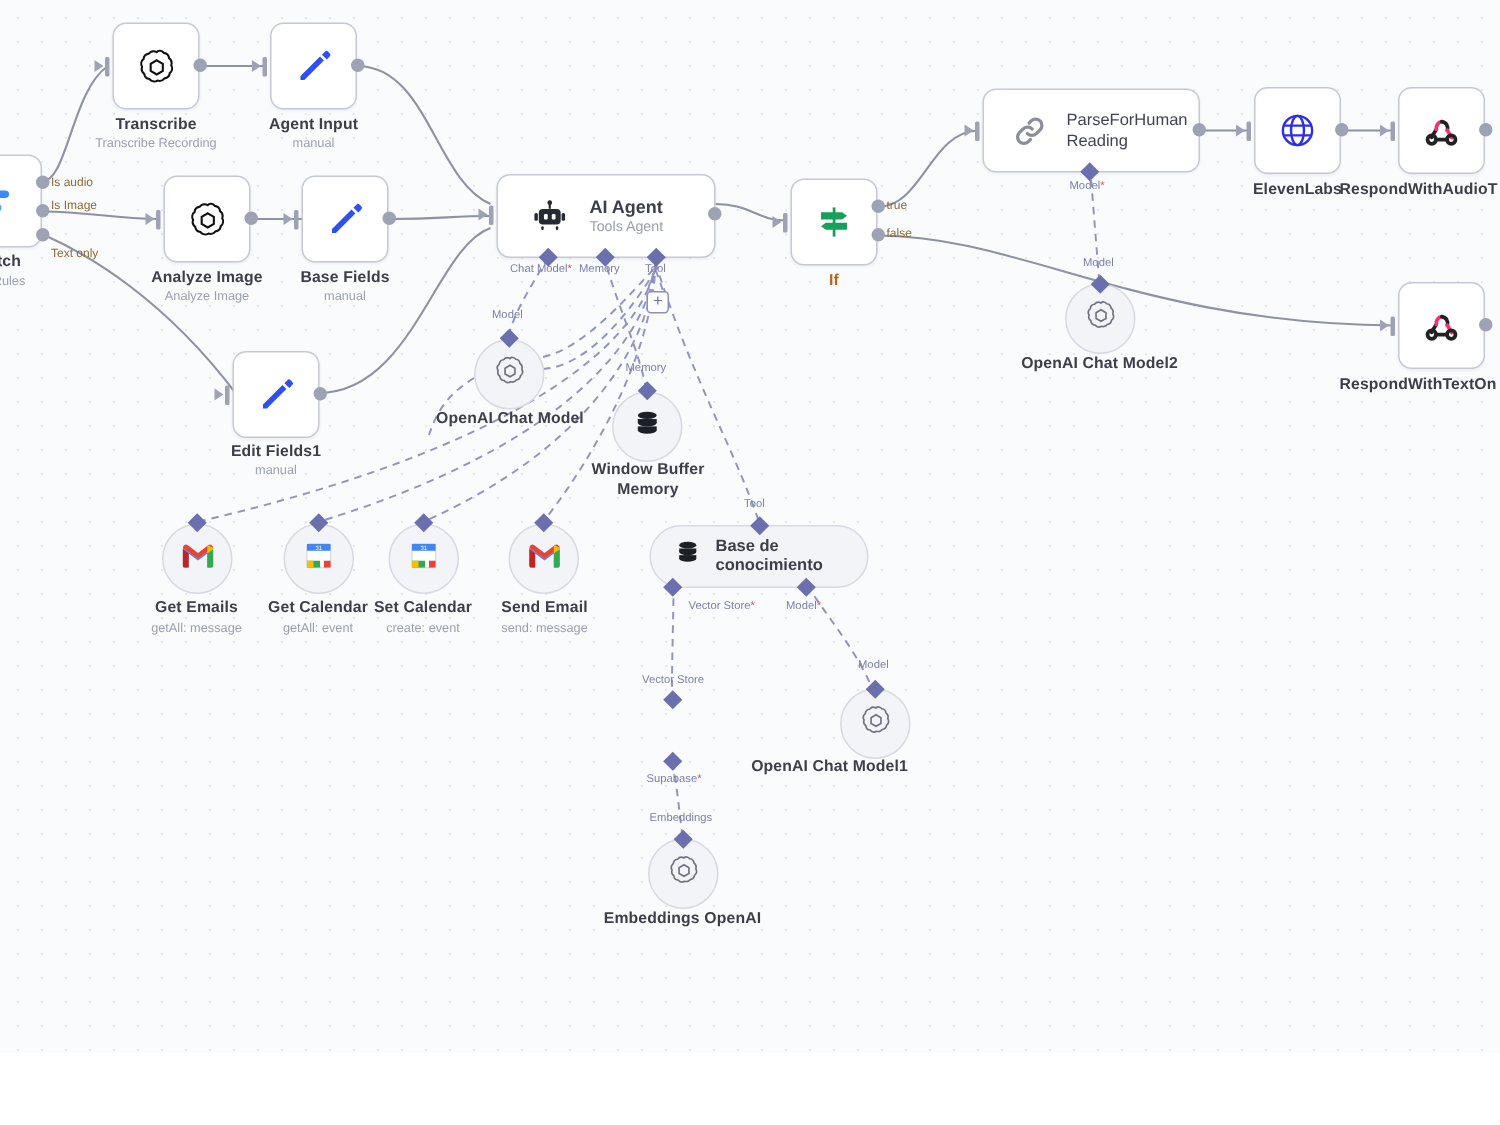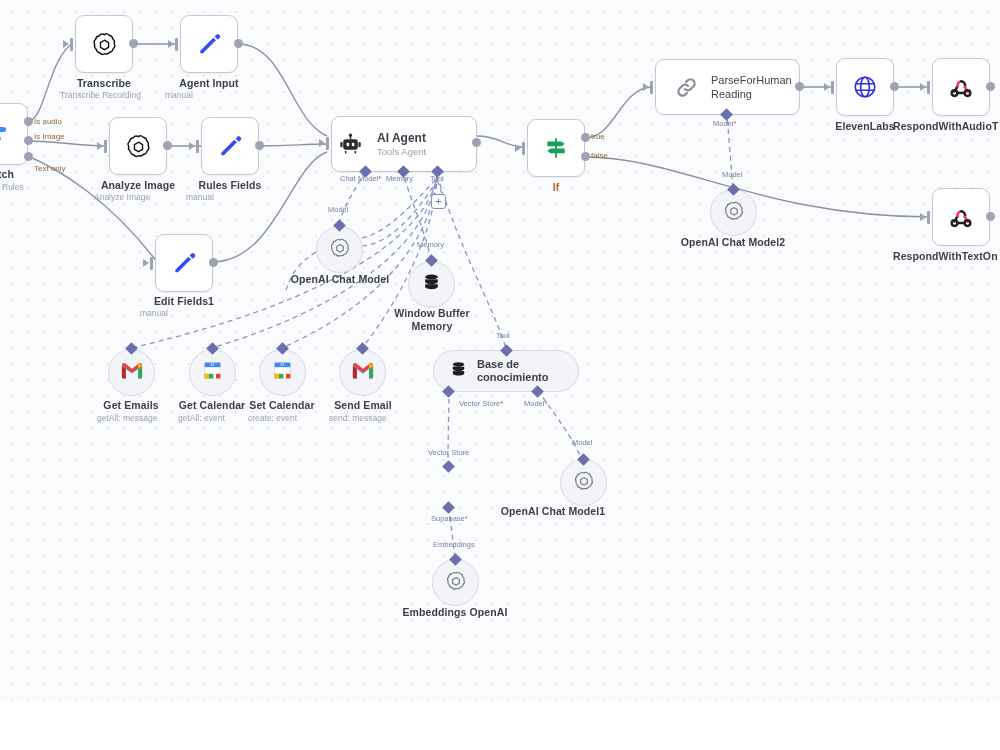--- a/index.html
+++ b/index.html
@@ -30,22 +30,22 @@
 
   
   .node.wide{border-radius:9px;}
 
   .nlabel{
     position:absolute;text-align:center;
     font-size:10.5px;font-weight:700;color:#3c3f49;
     letter-spacing:.1px;line-height:12px;white-space:nowrap;
   }
   .nsub{
-    position:absolute;
-    font-size:8.5px;color:#9aa0ae;line-height:10px;white-space:nowrap;margin-left:16px;
+    position:absolute;text-align:center;
+    font-size:8.5px;color:#9aa0ae;line-height:10px;white-space:nowrap;
   }
   .nlabel.orange{color:#b06a20;}
 
   
   .rnode{
     position:absolute;box-sizing:border-box;
     width:47px;height:47px;border-radius:50%;
     background:#f3f4f8;border:1px solid #d7dae4;
     display:flex;align-items:center;justify-content:center;
   }
@@ -205,38 +205,38 @@
     <span class="ico">
       <svg width="26" height="26" viewBox="0 0 24 24">
         <path d="M4 18.2 16 6.2l2.4 2.4L6.4 20.6H4z" fill="#2f4ff0"></path>
         <path d="M17.2 5 19 3.2a1.4 1.4 0 0 1 2 0l1 1a1.4 1.4 0 0 1 0 2L20.2 8z" fill="#2f4ff0"></path>
       </svg>
     </span>
   </div>
   <div class="inbar" style="left:196px;top:140px;"></div>
   <div class="inarrow" style="left:189px;top:141.5px;"></div>
   <div class="dot" style="left:255px;top:141px;"></div>
-  <div class="nlabel" style="left:170px;top:179px;width:120px;">Rules Fields</div>
+  <div class="nlabel" style="left:170px;top:179px;width:120px;">Base Fields</div>
   <div class="nsub" style="left:170px;top:192px;width:120px;">manual</div>
 
   <div class="node sq" style="left:155px;top:234px;">
     <span class="ico">
       <svg width="26" height="26" viewBox="0 0 24 24">
         <path d="M4 18.2 16 6.2l2.4 2.4L6.4 20.6H4z" fill="#2f4ff0"></path>
         <path d="M17.2 5 19 3.2a1.4 1.4 0 0 1 2 0l1 1a1.4 1.4 0 0 1 0 2L20.2 8z" fill="#2f4ff0"></path>
       </svg>
     </span>
   </div>
   <div class="inbar" style="left:150px;top:257px;"></div>
   <div class="inarrow" style="left:143px;top:258.5px;"></div>
   <div class="dot" style="left:209px;top:258px;"></div>
   <div class="nlabel" style="left:124px;top:295px;width:120px;">Edit Fields1</div>
   <div class="nsub" style="left:124px;top:308px;width:120px;">manual</div>
 
-  <div class="node wide" style="left:331px;top:116px;width:146px;height:56px;display:flex;align-items:center;justify-content:flex-start;padding-left:6px;gap:14px;">
+  <div class="node wide" style="left:331px;top:116px;width:146px;height:56px;display:flex;align-items:center;justify-content:flex-start;padding-left:22px;gap:14px;">
     <span class="ico">
       <svg width="25" height="25" viewBox="0 0 24 24">
         <rect x="5" y="7" width="14" height="10" rx="2.6" fill="#262a33"></rect>
         <rect x="8.3" y="10.3" width="2.4" height="3.4" rx=".8" fill="#fff"></rect>
         <rect x="13.3" y="10.3" width="2.4" height="3.4" rx=".8" fill="#fff"></rect>
         <rect x="11.3" y="3.3" width="1.4" height="3.6" fill="#262a33"></rect>
         <circle cx="12" cy="3" r="1.5" fill="#262a33"></circle>
         <rect x="2.2" y="9.6" width="2.2" height="5" rx="1" fill="#262a33"></rect>
         <rect x="19.6" y="9.6" width="2.2" height="5" rx="1" fill="#262a33"></rect>
         <rect x="6.6" y="18" width="1.5" height="2.6" rx=".7" fill="#262a33"></rect>

